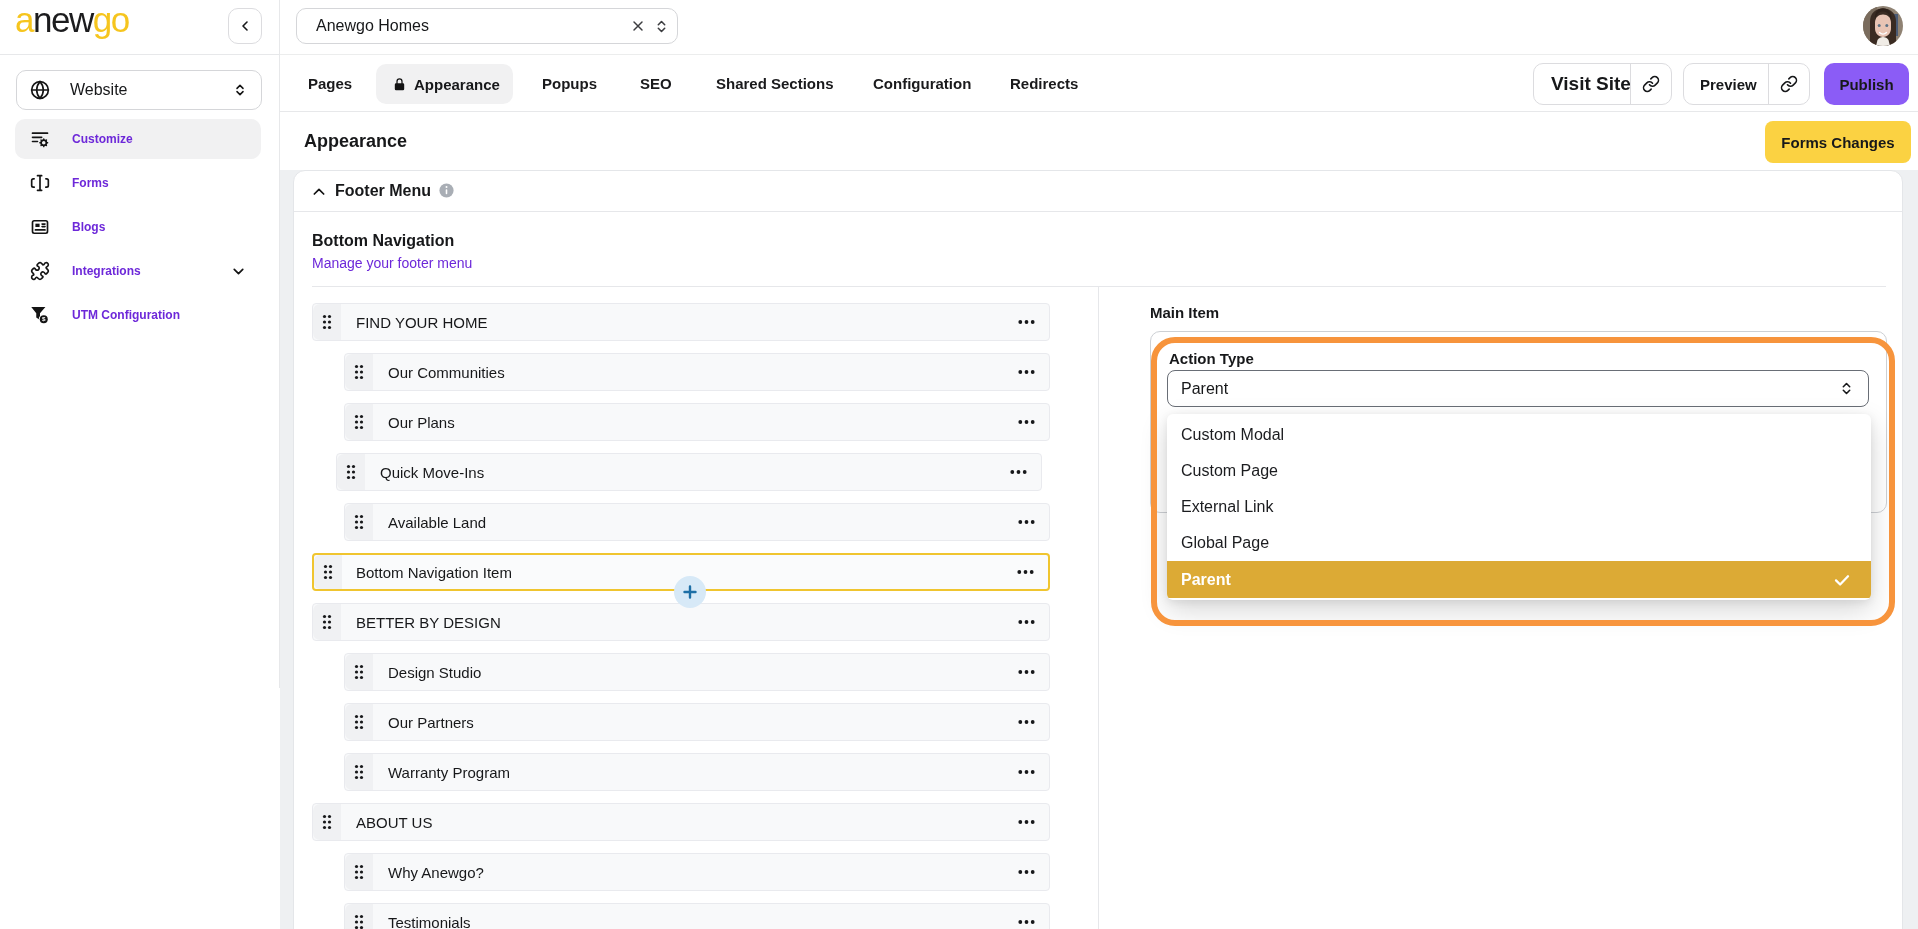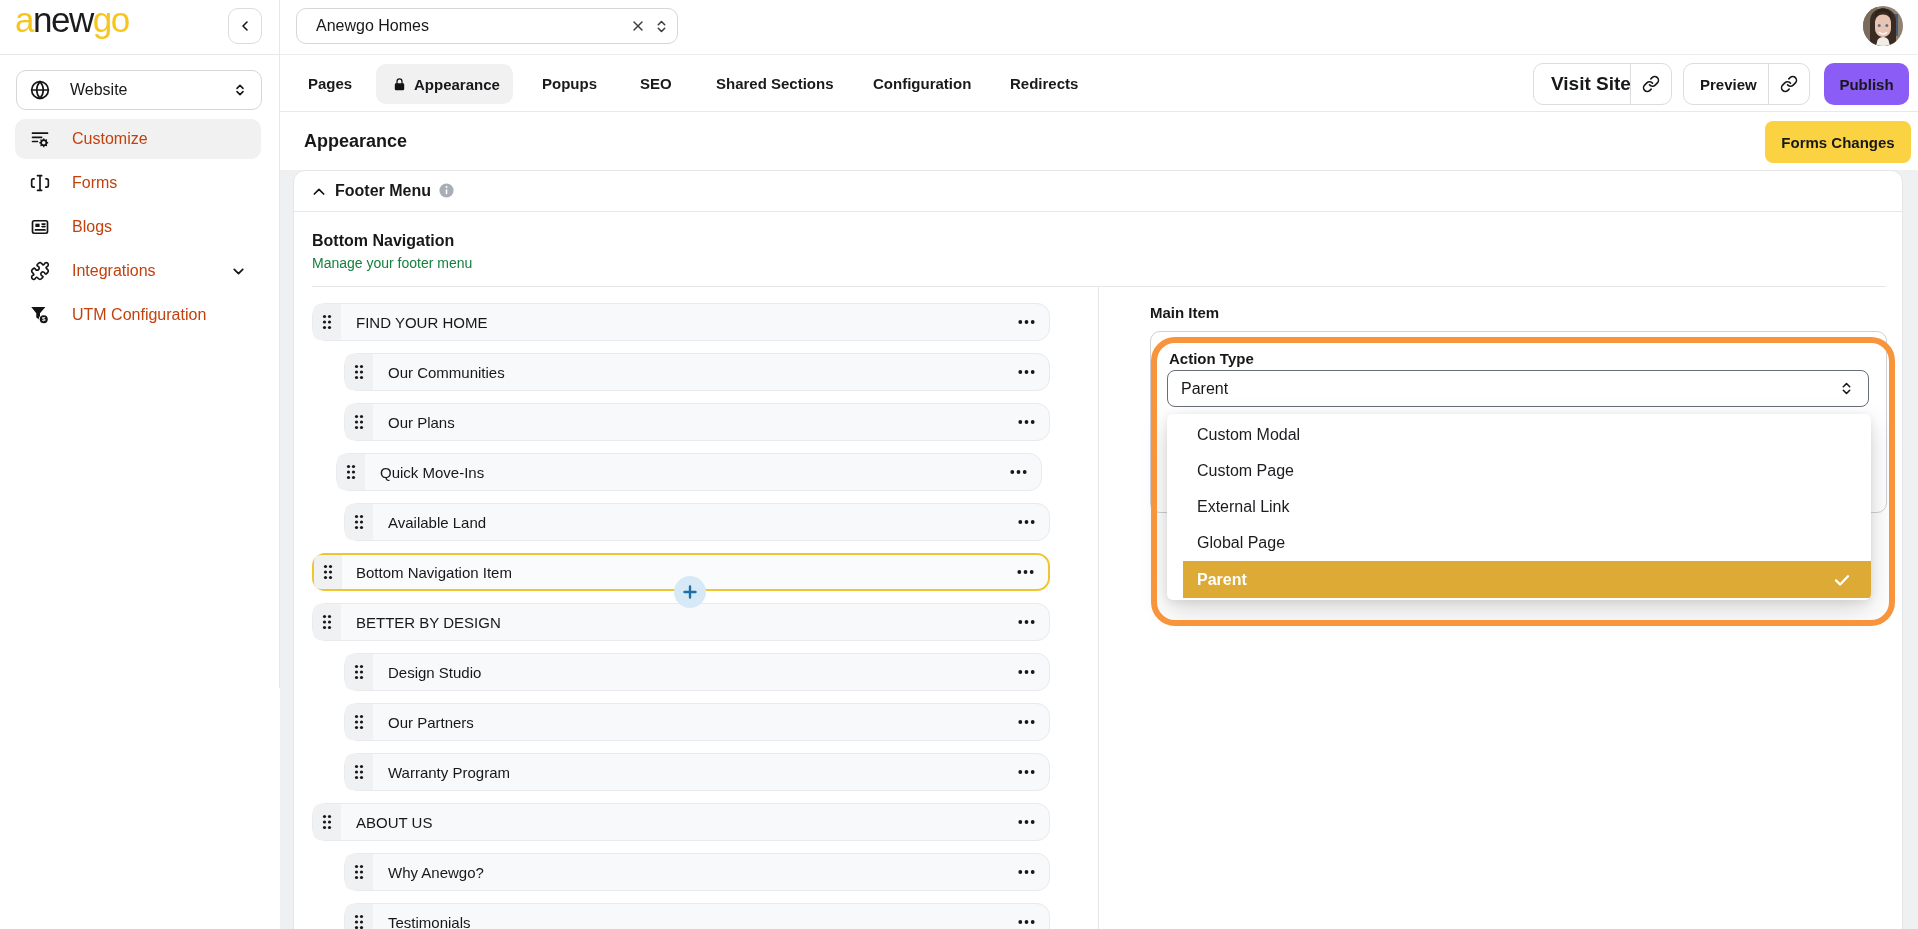--- a/index.html
+++ b/index.html
@@ -1,24 +1,24 @@
 <!DOCTYPE html>
 <html><head>
 <meta charset="utf-8">
 <style>
   * { margin:0; padding:0; box-sizing:border-box; }
   html,body { width:1918px; height:929px; background:#fff; font-family:"Liberation Sans", sans-serif; color:#17181a; overflow:hidden; }
   .abs { position:absolute; }
-  .row { position:absolute; border:1px solid #e9eaee; background:#f8f9fa; border-radius:13px; height:38px;text-align:right; }
+  .row { position:absolute; border:1px solid #e9eaee; background:#f8f9fa; border-radius:4px; height:38px;text-align:right; }
   .row .handle { position:absolute; left:0; top:0; bottom:0; width:28px; background:#f0f1f3; border-radius:7px 0 0 7px; display:flex; align-items:center; justify-content:center; }
   .row .lbl { position:absolute; left:43px; top:0; height:100%; display:flex; align-items:center; font-size:15px; color:#17181a; }
   .row .dots { position:absolute; right:14px; top:50%; transform:translateY(-50%); }
   .mi { position:absolute; left:15px; width:246px; height:40px; border-radius:10px; display:flex; align-items:center; }
   .mi .ic { width:20px; height:20px; margin-left:15px; flex:0 0 auto; }
-  .mi .tx { margin-left:22px; font-size:16px; font-weight:400; color:#c2410c; }
+  .mi .tx { margin-left:22px; font-size:12px; font-weight:700; color:#6d28d9; }
   .tab { position:absolute; top:55px; height:56px; display:flex; align-items:center; font-size:15px; font-weight:600; color:#1a1a1c; }
   .opt { height:36px; display:flex; align-items:center; padding-left:14px; font-size:16px; color:#1b1c1f; }
 </style>
 </head>
 <body>
 
 <div class="abs" style="left:0;top:0;width:280px;height:688px;border-right:1px solid #e7e8ea;background:#fff;">
 
   <div class="abs" style="left:15px;top:0px;font-size:35px;font-weight:500;letter-spacing:-1.5px;font-family:'Liberation Sans',sans-serif;">
     <span style="color:#f6c51e;">a</span><span style="color:#1c1c1e;">new</span><span style="color:#f6c51e;">go</span>
@@ -165,21 +165,21 @@
     </svg>
   <div class="abs" style="left:41px;top:11px;font-size:16px;font-weight:700;">Footer Menu</div>
   <svg class="abs" style="left:144px;top:11px;" width="17" height="17" viewBox="0 0 24 24">
       <circle cx="12" cy="12" r="10" fill="#a9aeb5"></circle>
       <rect x="10.9" y="10.2" width="2.2" height="7" fill="#fff" rx="1"></rect>
       <circle cx="12" cy="7.2" r="1.4" fill="#fff"></circle>
     </svg>
   <div class="abs" style="left:0;top:40px;width:1610px;border-top:1px solid #e6e7ea;"></div>
 
   <div class="abs" style="left:18px;top:61px;font-size:16px;font-weight:700;">Bottom Navigation</div>
-  <div class="abs" style="left:18px;top:84px;font-size:14px;color:#15803d;">Manage your footer menu</div>
+  <div class="abs" style="left:18px;top:84px;font-size:14px;color:#6d28d9;">Manage your footer menu</div>
   <div class="abs" style="left:18px;top:115px;width:1574px;border-top:1px solid #e6e7ea;"></div>
   <div class="abs" style="left:804px;top:115px;bottom:0;border-left:1px solid #e6e7ea;"></div>
 
   <div class="row" style="left:18px;top:132px;width:738px;">
     <div class="handle">
         <svg width="10" height="16" viewBox="0 0 10 16" fill="#17181a">
           <circle cx="2.5" cy="2.5" r="1.6"></circle>
           <circle cx="7.5" cy="2.5" r="1.6"></circle>
           <circle cx="2.5" cy="8" r="1.6"></circle>
           <circle cx="7.5" cy="8" r="1.6"></circle>
@@ -422,21 +422,21 @@
 
   <div class="abs" style="left:875px;top:179px;font-size:15px;font-weight:600;background:#fff;padding:0 4px 0 0;">Action Type</div>
   <div class="abs" style="left:873px;top:199px;width:702px;height:37px;border:1.5px solid #696e76;border-radius:8px;background:#fff;display:flex;align-items:center;">
     <span style="margin-left:13px;font-size:16px;">Parent</span>
     <svg style="position:absolute;right:13px;" width="17" height="17" viewBox="0 0 24 24" fill="none" stroke="#17181a" stroke-width="2.2" stroke-linecap="round" stroke-linejoin="round">
         <path d="M7.5 9.5L12 5l4.5 4.5"></path>
         <path d="M7.5 14.5L12 19l4.5-4.5"></path>
       </svg>
   </div>
 
-  <div class="abs" style="left:873px;top:243px;width:704px;height:186px;background:#fff;border-radius:6px;box-shadow:0 10px 28px rgba(0,0,0,0.16),0 2px 8px rgba(0,0,0,0.08);overflow:hidden;z-index:6;padding-left:16px;">
+  <div class="abs" style="left:873px;top:243px;width:704px;height:186px;background:#fff;border-radius:6px;box-shadow:0 10px 28px rgba(0,0,0,0.16),0 2px 8px rgba(0,0,0,0.08);overflow:hidden;z-index:6;">
     <div class="opt" style="margin-top:3px;">Custom Modal</div>
     <div class="opt">Custom Page</div>
     <div class="opt">External Link</div>
     <div class="opt">Global Page</div>
     <div class="opt" style="height:37px;background:#dcaa35;color:#fff;font-weight:700;position:relative;">Parent
       <svg style="position:absolute;right:20px;top:10px;" width="18" height="18" viewBox="0 0 24 24" fill="none" stroke="#fff" stroke-width="3" stroke-linecap="round" stroke-linejoin="round">
           <path d="M4 12.5l5.5 5.5L20 7"></path>
         </svg>
     </div>
   </div>

